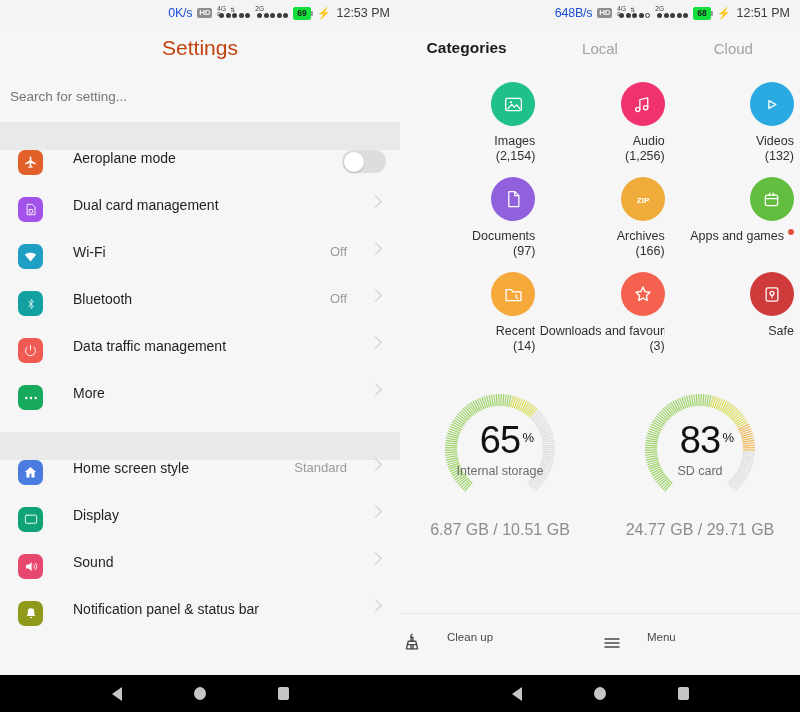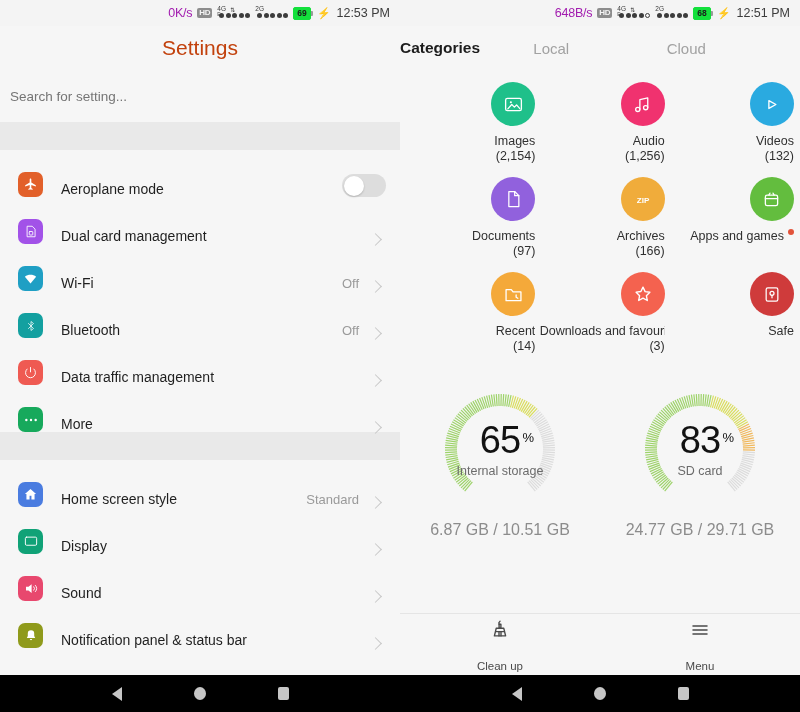--- a/index.html
+++ b/index.html
@@ -11,21 +11,21 @@
   }
   .screen { position: relative; width: 800px; height: 712px; display: flex; flex-direction: column; }
   .panes { display: flex; width: 800px; height: 675px; }
 
   
   .statusbar {
     height: 26px; display: flex; align-items: center; justify-content: flex-end;
     padding-right: 10px; gap: 5px; font-size: 12.5px; color: #3c3c3c;
     background: #f4f4f4; flex: 0 0 auto;
   }
-  .sb-speed { font-size: 12.5px; letter-spacing: -0.2px; color: #a21caf; }
+  .sb-speed { font-size: 12.5px; letter-spacing: -0.2px; color: #1d4ed8; }
   .sb-hd {
     background:#8d8d8d; color:#f4f4f4; font-size:8px; font-weight:bold;
     border-radius:2px; padding:1px 2px 1px 2px; line-height:8px; letter-spacing:-0.3px;
   }
   .sig { display:flex; align-items:flex-end; gap:1px; position:relative; padding-top:5px;}
   .sig .gen { position:absolute; top:-2px; left:0px; font-size:6.5px; color:#3c3c3c; line-height:6px; }
   .sig .sub { position:absolute; top:4px; left:0px; font-size:5px; color:#3c3c3c; line-height:5px; }
   .sig .arrows { position:absolute; top:-1px; left:13px; font-size:6px; color:#3c3c3c; line-height:6px;}
   .dot { width:5px; height:5px; border-radius:50%; background:#3c3c3c; }
   .dot.empty { background:transparent; border:1px solid #3c3c3c; width:5px; height:5px; }
@@ -37,43 +37,43 @@
     border:1px solid #13e03c;
   }
   .battery .cap { width:2px; height:5px; background:#9a9a9a; border-radius:0 1px 1px 0; }
   .bolt { font-size:11px; color:#3c3c3c; line-height:11px; }
   .sb-time { font-size:12.5px; color:#3c3c3c; }
 
   
   .pane-left { width:400px; height:675px; background:#f6f6f6; display:flex; flex-direction:column; }
   .settings-title { height:44px; display:flex; align-items:center; justify-content:center;
     font-size:21px; color:#c2410c; background:#f6f6f6; }
-  .search-row { height:52px; display:flex; align-items:center; padding-left:10px;
+  .search-row { height:52px; display:flex; align-items:center; padding-left:2px;
     font-size:13.5px; color:#b4b4b4; background:#f6f6f6; border:none; width:100%;
-    font-family:"Liberation Sans", sans-serif; outline:none; }
+    font-family:"Liberation Sans", sans-serif; outline:none;margin-left:8px; }
   .group-gap { height:28px; background:#e9e9e9; }
   .list { background:#f6f6f6; }
-  .row { height:47px; display:flex; align-items:flex-end; padding:0 14px 0 18px; background:#f6f6f6; }
+  .row { height:47px; display:flex; align-items:flex-start; padding:0 14px 0 18px; background:#f6f6f6;gap:12px; }
   .row .ico {
     width:25px; height:25px; border-radius:7px; flex:0 0 auto;
     display:flex; align-items:center; justify-content:center;
   }
   .row .ico svg { display:block; }
   .row .lbl { flex:1; margin-left:18px; font-size:14px; color:#1f1f1f; }
   .row .val { font-size:13px; color:#9a9a9a; margin-right:12px; }
   .chev { width:9px; height:9px; border-right:1.6px solid #c8c8c8; border-top:1.6px solid #c8c8c8;
           transform:rotate(45deg); margin-right:6px; }
   .toggle { width:44px; height:23px; border-radius:12px; background:#dddddd; position:relative; }
   .toggle .knob { position:absolute; top:1.5px; left:1.5px; width:20px; height:20px;
     border-radius:50%; background:#fff; box-shadow:0 1px 2px rgba(0,0,0,.2); }
 
   
   .pane-right { width:400px; height:675px; background:#f6f6f6; display:flex; flex-direction:column; }
   .tabs { height:44px; display:flex; align-items:center; }
-  .tab { flex:1; text-align:left; font-size:15px; color:#a2a2a2; }
+  .tab { flex:1; text-align:center; font-size:15px; color:#a2a2a2; }
   .tab.active { color:#1c1c1c; font-weight:bold; font-size:15.5px; }
   .cats { padding:12px 6px 0 6px; }
   .cat-row { display:flex; }
   .cat { flex:1; display:flex; flex-direction:column; align-items:flex-end; height:95px; }
   .cat .circ { width:44px; height:44px; border-radius:50%; display:flex; align-items:center;
                justify-content:center; }
   .cat .nm { margin-top:8px; font-size:12.5px; color:#303030; text-align:center;
              max-width:125px; white-space:nowrap; overflow:hidden; }
   .cat .ct { font-size:12.5px; color:#303030; margin-top:1px; }
   .nm-wrap { display:flex; align-items:center; gap:4px; }
@@ -87,21 +87,21 @@
   .gctr { position:absolute; inset:0; display:flex; flex-direction:column;
           align-items:center; justify-content:center; }
   .gpct { font-size:38px; color:#121212; line-height:38px; letter-spacing:-1px; position:relative; }
   .gpct sup { font-size:13px; color:#121212; position:absolute; top:-2px; right:-13px; }
   .glbl { font-size:12.5px; color:#6b6b6b; margin-top:5px; }
   .gsize { font-size:16px; color:#8c8c8c; margin-top:12px; }
 
   
   .toolbar { margin-top:auto; height:62px; display:flex; align-items:center;
              border-top:1px solid #e5e5e5; background:#f6f6f6; }
-  .tbtn { flex:1; display:flex; flex-direction:column; align-items:center; gap:14px; }
+  .tbtn { flex:1; display:flex; flex-direction:row; align-items:flex-start; gap:23px; }
   .tbtn .tl { font-size:11.5px; color:#4a4a4a; }
 
   
   .navbar { height:37px; background:#000; display:flex; }
   .navhalf { width:400px; display:flex; align-items:center; justify-content:center; gap:72px; }
   .nv-back { width:0;height:0;border-top:7px solid transparent;border-bottom:7px solid transparent;
              border-right:10px solid #c6c6c6; }
   .nv-home { width:12px;height:13px;border-radius:50%;background:#c6c6c6; }
   .nv-rec  { width:11px;height:13px;background:#c6c6c6;border-radius:2px; }
 </style>

